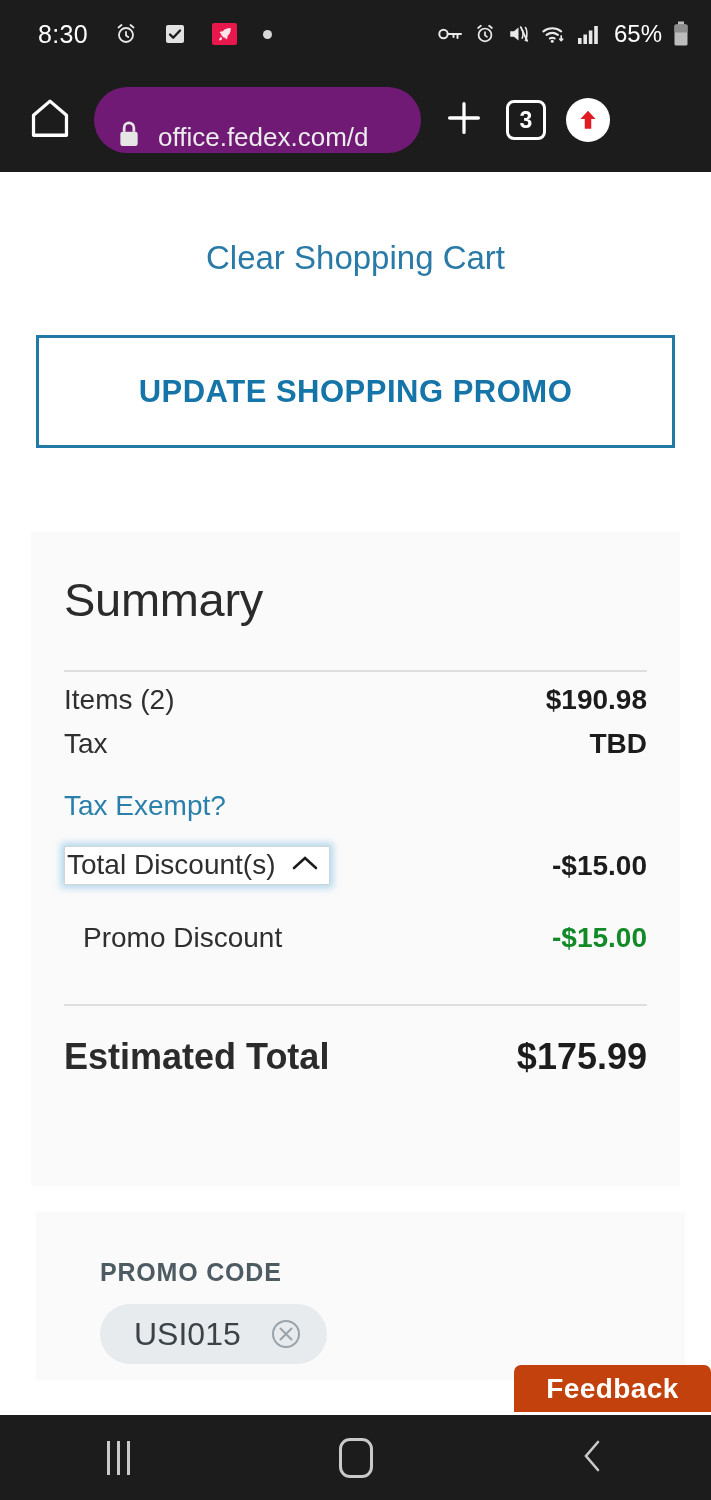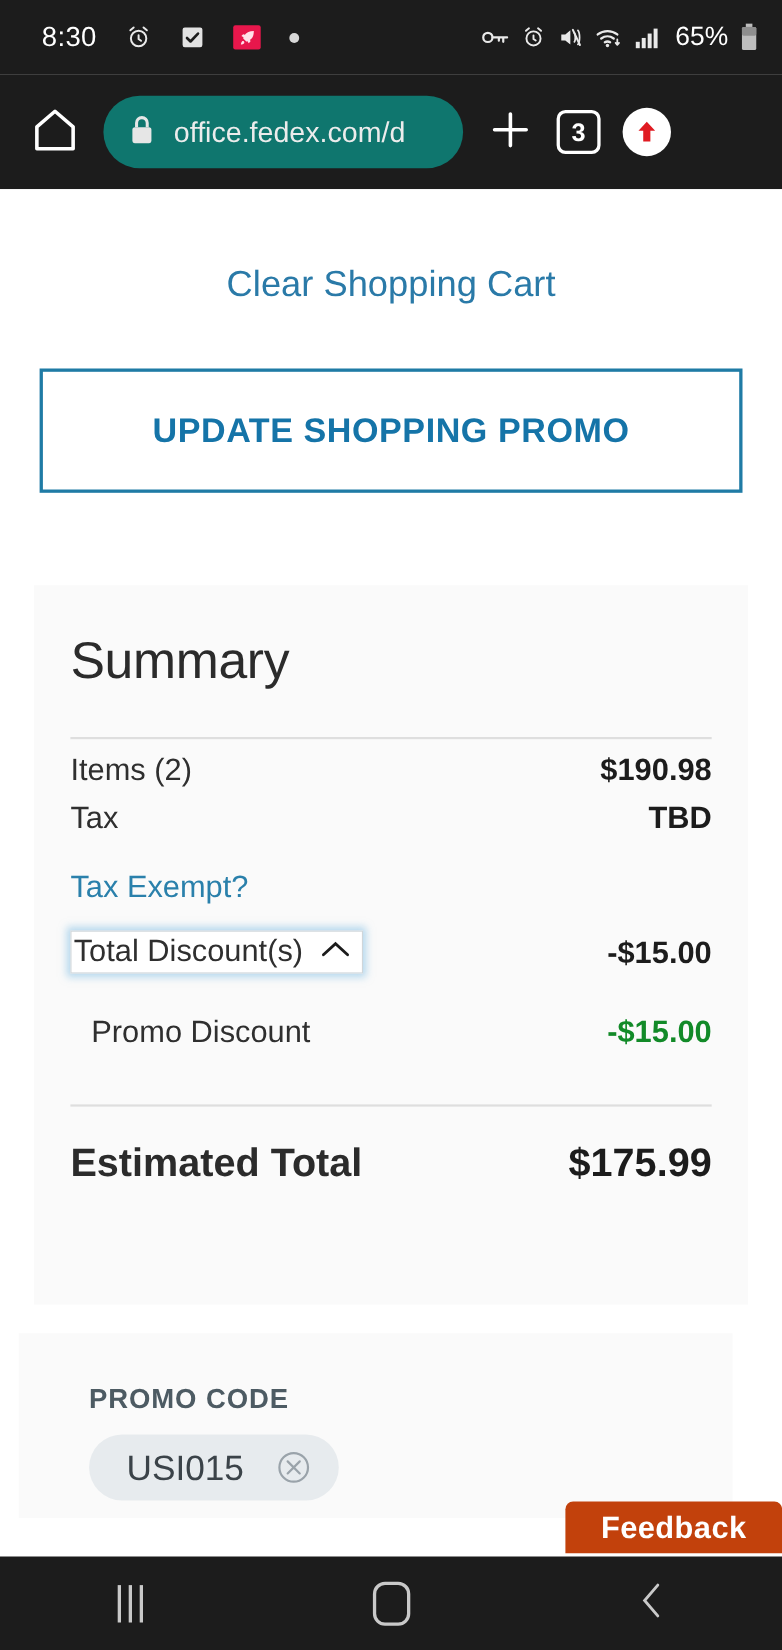--- a/index.html
+++ b/index.html
@@ -81,24 +81,24 @@
   }
   .home-btn {
     width: 60px; height: 60px;
     display: flex; align-items: center; justify-content: center;
     flex: 0 0 auto;
   }
   .url-pill {
     flex: 1 1 auto;
     height: 66px;
     margin: 0 12px 0 14px;
-    background: #0f766e;
+    background: #701a75;
     border-radius: 33px;
     display: flex;
-    align-items: center;
+    align-items: flex-end;
     padding: 0 22px;
     overflow: hidden;
     max-width: 327px;
   }
   .url-text {
     color: #ececec;
     font-size: 26px;
     margin-left: 16px;
     white-space: nowrap;
     overflow: hidden;
@@ -270,21 +270,21 @@
   }
   .total-value {
     font-size: 36px;
     color: #1c1c1c;
     font-weight: bold;
   }
 
   
   .promo-card {
     position: absolute;
-    left: 17px;
+    left: 36px;
     top: 1040px;
     width: 649px;
     height: 168px;
     background: #fafafa;
     padding: 46px 33px 0 64px;
   }
   .promo-label {
     font-size: 25px;
     font-weight: bold;
     color: #4d5b63;

